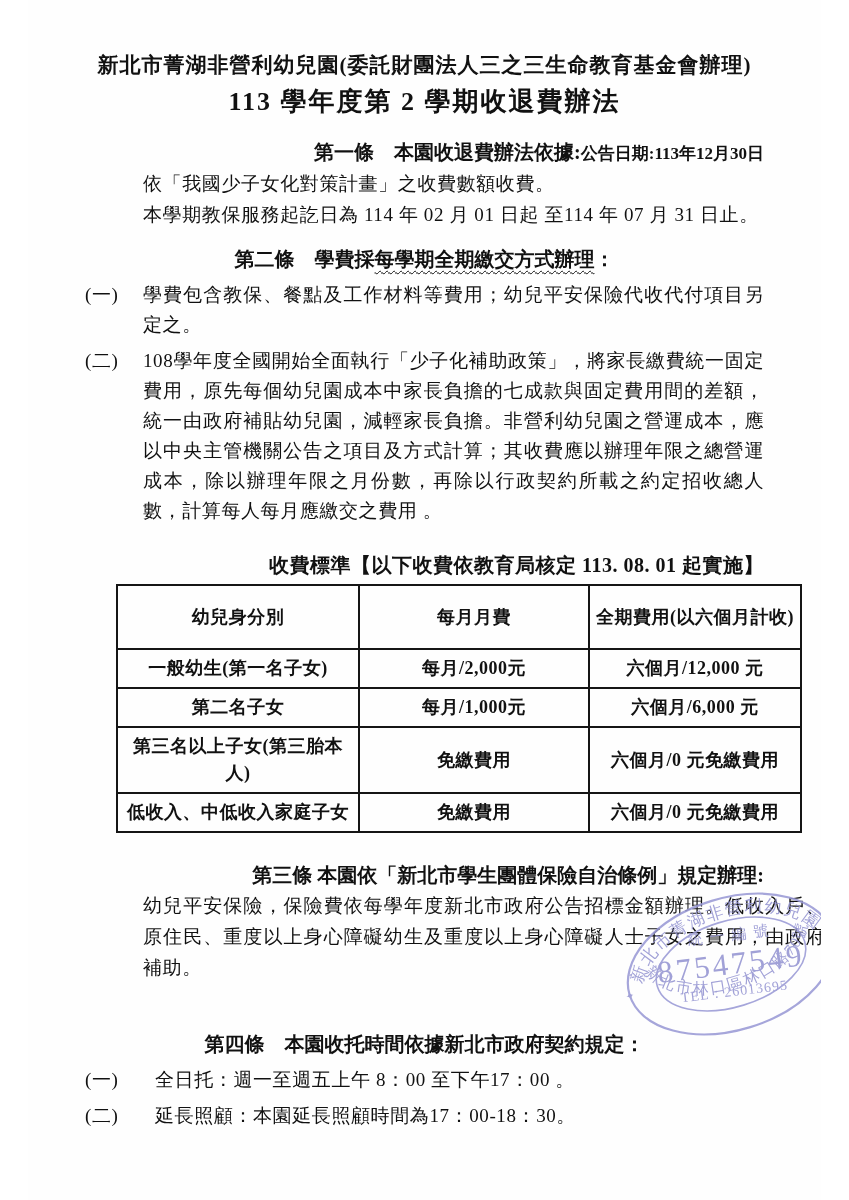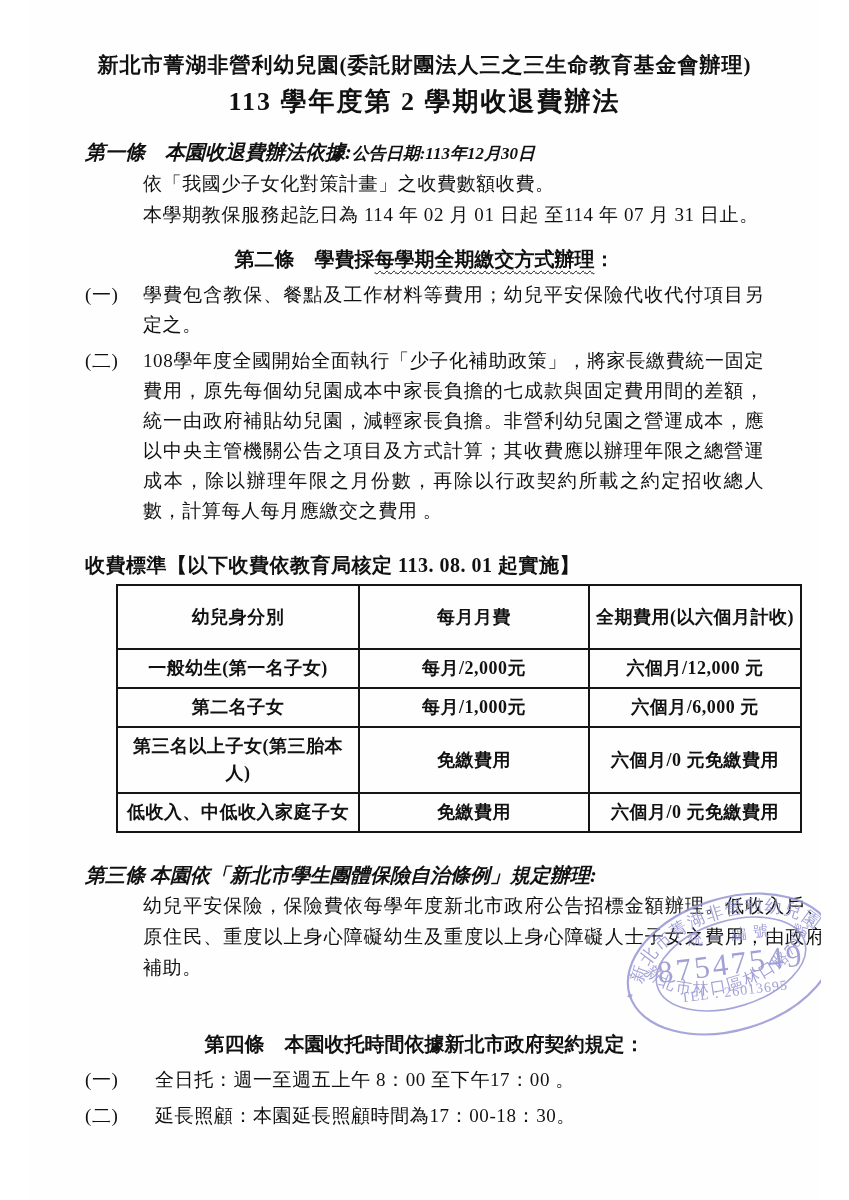--- a/index.html
+++ b/index.html
@@ -25,27 +25,26 @@
   .doc-title2 {
     text-align: center;
     font-size: 26px;
     font-weight: bold;
     letter-spacing: 2px;
     line-height: 36px;
     margin-top: 4px;
   }
   .article-head {
     display: flex;
-    justify-content: flex-start;
+    justify-content: flex-end;
     align-items: baseline;
     font-weight: bold;
     font-size: 20px;
     margin-top: 18px;
     line-height: 28px;
-    font-style: italic;
   }
   .announce-date { font-size: 17px; font-weight: bold; letter-spacing: 0; }
   .indent-block {
     margin-left: 58px;
     width: 682px;
     font-size: 19px;
     line-height: 31px;
     letter-spacing: 0.6px;
     text-align: justify;
   }
@@ -60,21 +59,21 @@
     display: flex;
     margin-top: 6px;
     font-size: 19px;
     line-height: 30px;
     letter-spacing: 0.6px;
   }
   .num-item .num { flex: 0 0 58px; }
   .num-item.wide-gap .num { flex: 0 0 70px; }
   .num-item .itext { flex: 1; text-align: justify; width: 0; }
   .table-title {
-    text-align: left;
+    text-align: right;
     font-size: 20px;
     font-weight: bold;
     margin-top: 26px;
     margin-bottom: 5px;
     letter-spacing: 0.5px;
   }
   table.fee {
     border-collapse: collapse;
     margin-left: 31px;
     width: 684px;

